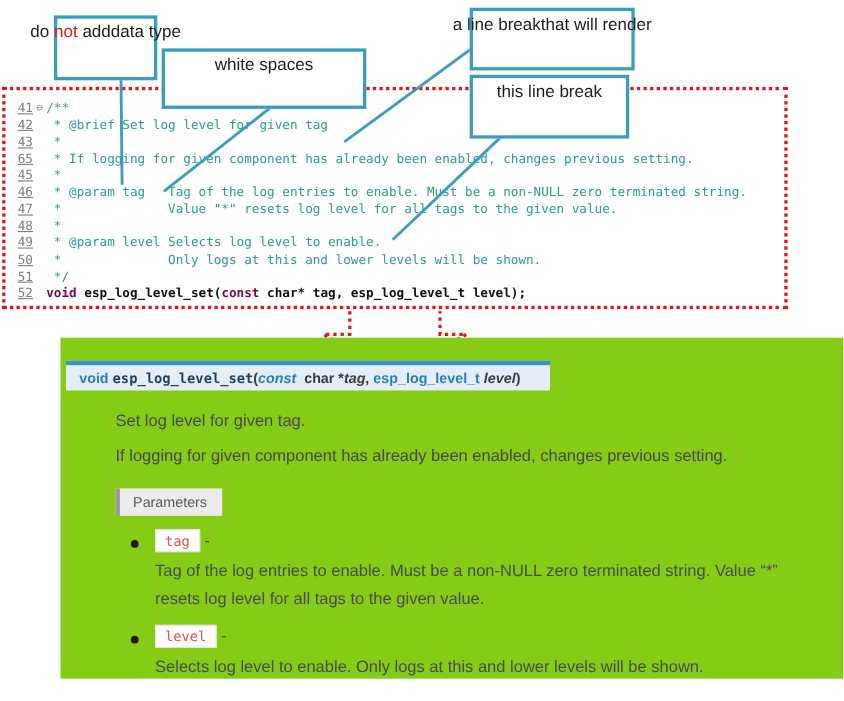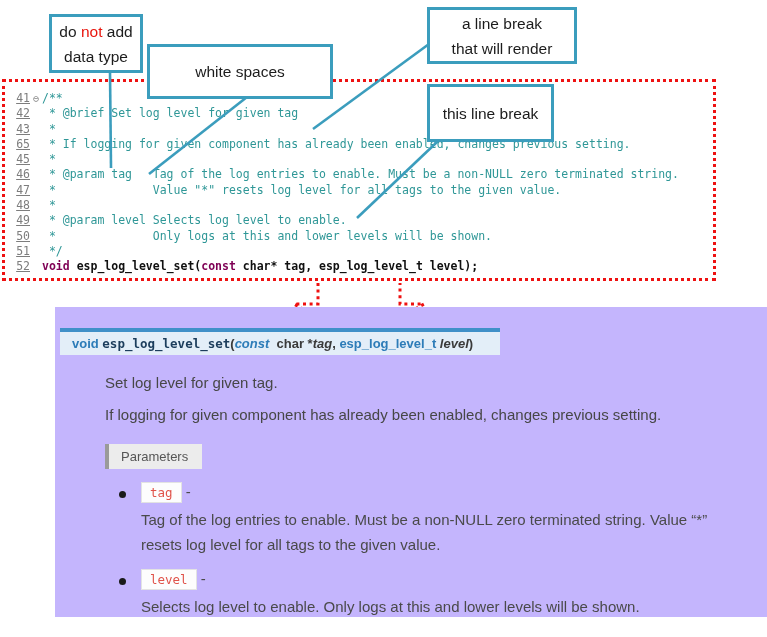--- a/index.html
+++ b/index.html
@@ -22,29 +22,29 @@
   .seg-code{color:#101010;font-weight:700;}
 
   
   .overlay{position:absolute;left:0;top:0;pointer-events:none;}
   .leader{stroke:#3b9dbd;stroke-width:2.6;}
   .red-arrow{stroke:#ee1111;stroke-width:3;fill:none;stroke-dasharray:3 3.6;}
 
   
   .callout{position:absolute;background:#fff;border:3px solid #3b9dbd;box-sizing:border-box;
            text-align:center;color:#1c1c1c;font-size:15.5px;line-height:25px;white-space:pre;
-           display:flex;flex-direction:column;justify-content:center;}
+           display:flex;flex-direction:row;justify-content:center;}
   .callout .red{color:#e8140c;}
   #box1{left:49px;top:14px;width:94px;height:59px;}
   #box2{left:147px;top:44px;width:186px;height:55px;}
   #box3{left:427px;top:7px;width:150px;height:57px;}
-  #box4{left:427px;top:84px;width:127px;height:58px;}
+  #box4{left:427px;top:68px;width:145px;height:58px;}
 
   
-  .doc-panel{position:absolute;left:55px;top:307px;width:712px;height:310px;background:#c4b5fd;}
+  .doc-panel{position:absolute;left:55px;top:307px;width:712px;height:310px;background:#84cc16;}
   .sig-bar{position:absolute;left:5px;top:21px;width:440px;height:27px;box-sizing:border-box;
            background:#e3eef8;border-top:4px solid #4090c8;padding-left:12px;
            line-height:24px;font-size:13px;white-space:pre;}
   .sg-kw{color:#2d7cb8;font-weight:700;}
   .sg-kwi{color:#2d7cb8;font-weight:700;font-style:italic;}
   .sg-fn{font-family:"DejaVu Sans Mono",monospace;font-weight:700;color:#1c3d5c;font-size:12.5px;}
   .sg-plain{color:#3a3a3a;font-weight:600;}
   .sg-arg{color:#3a3a3a;font-weight:600;font-style:italic;}
 
   .doc-text{position:absolute;left:50px;color:#474747;font-size:15px;margin:0;}

